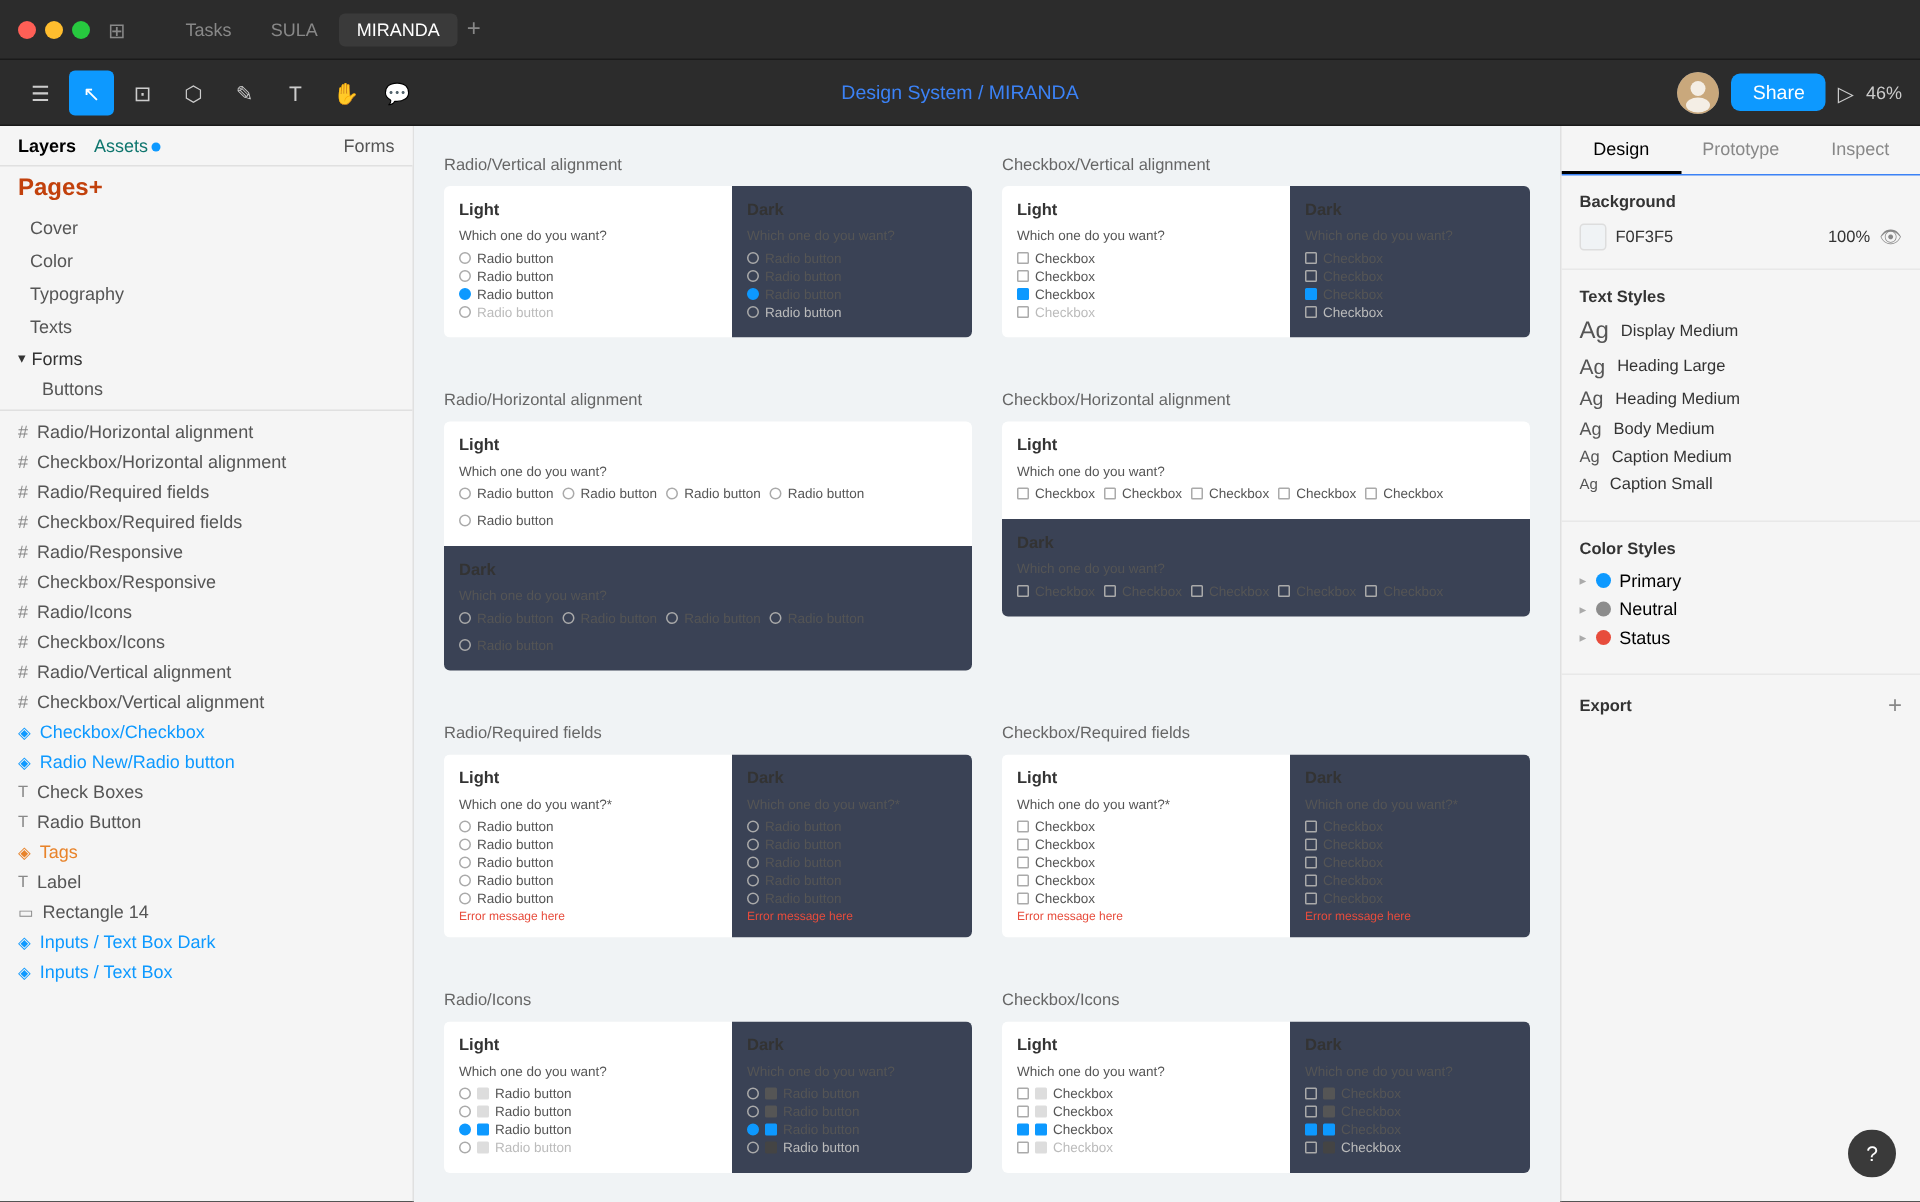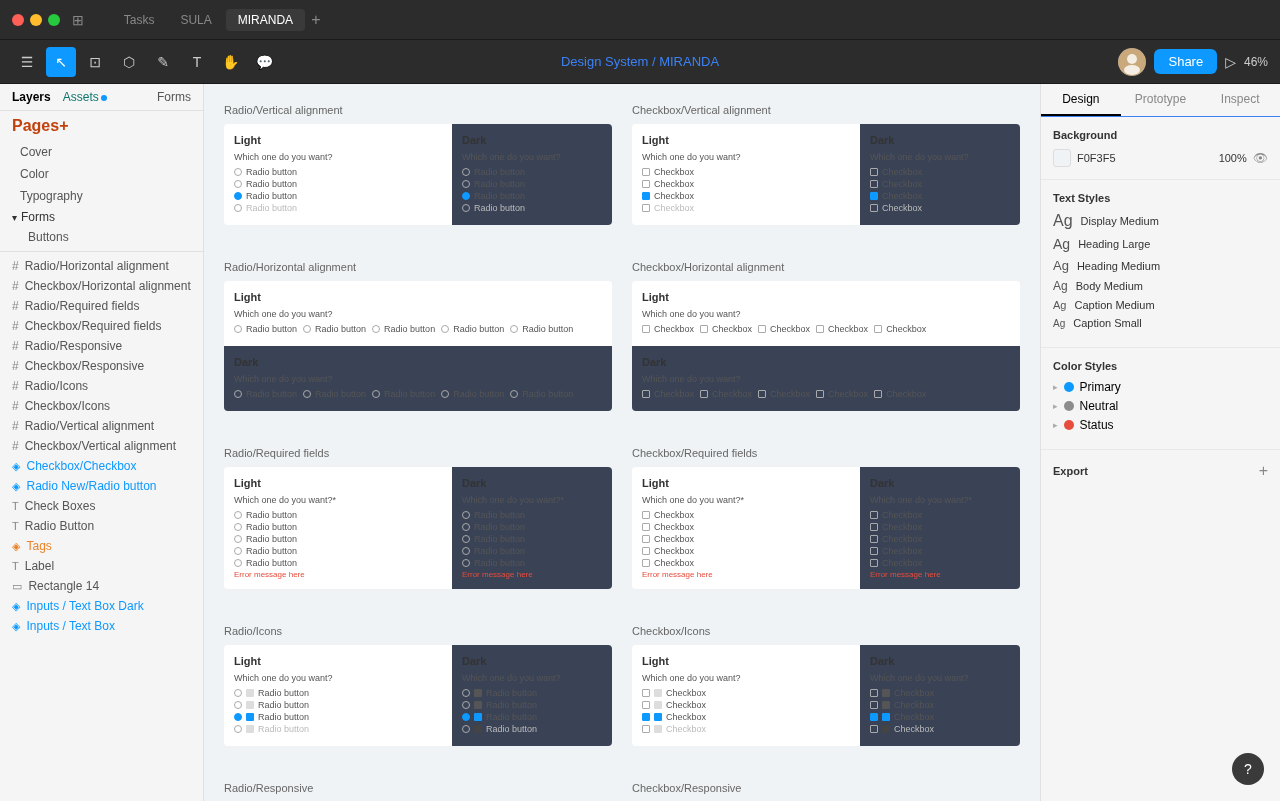--- a/index.html
+++ b/index.html
@@ -79,21 +79,21 @@
     .zoom-btn { color: #ccc; font-size: 12px; cursor: pointer; }
 
     
     .main-layout {
       display: flex;
       height: calc(100vh - 84px);
     }
 
     
     .left-panel {
-      width: 204px;
+      width: 276px;
       background: #f5f5f5;
       border-right: 1px solid #e0e0e0;
       display: flex;
       flex-direction: column;
       font-size: 12px;
     }
     .panel-tabs {
       display: flex;
       align-items: center;
       padding: 6px 12px;
@@ -418,20 +418,21 @@
     </div>
 
     <div class="pages-header">
       <span>Pages</span>
       <span>+</span>
     </div>
 
     <div class="page-item">Cover</div>
     <div class="page-item">Color</div>
     <div class="page-item">Typography</div>
+    <div class="page-item">Texts</div>
     <div class="forms-parent">
       <span class="chevron">▾</span>
       <span>Forms</span>
     </div>
     <div class="forms-child">Buttons</div>
 
     <div style="border-top:1px solid #e0e0e0; margin: 4px 0;"></div>
 
     <div class="layer-item">
       <span class="layer-icon hash-icon">#</span>

